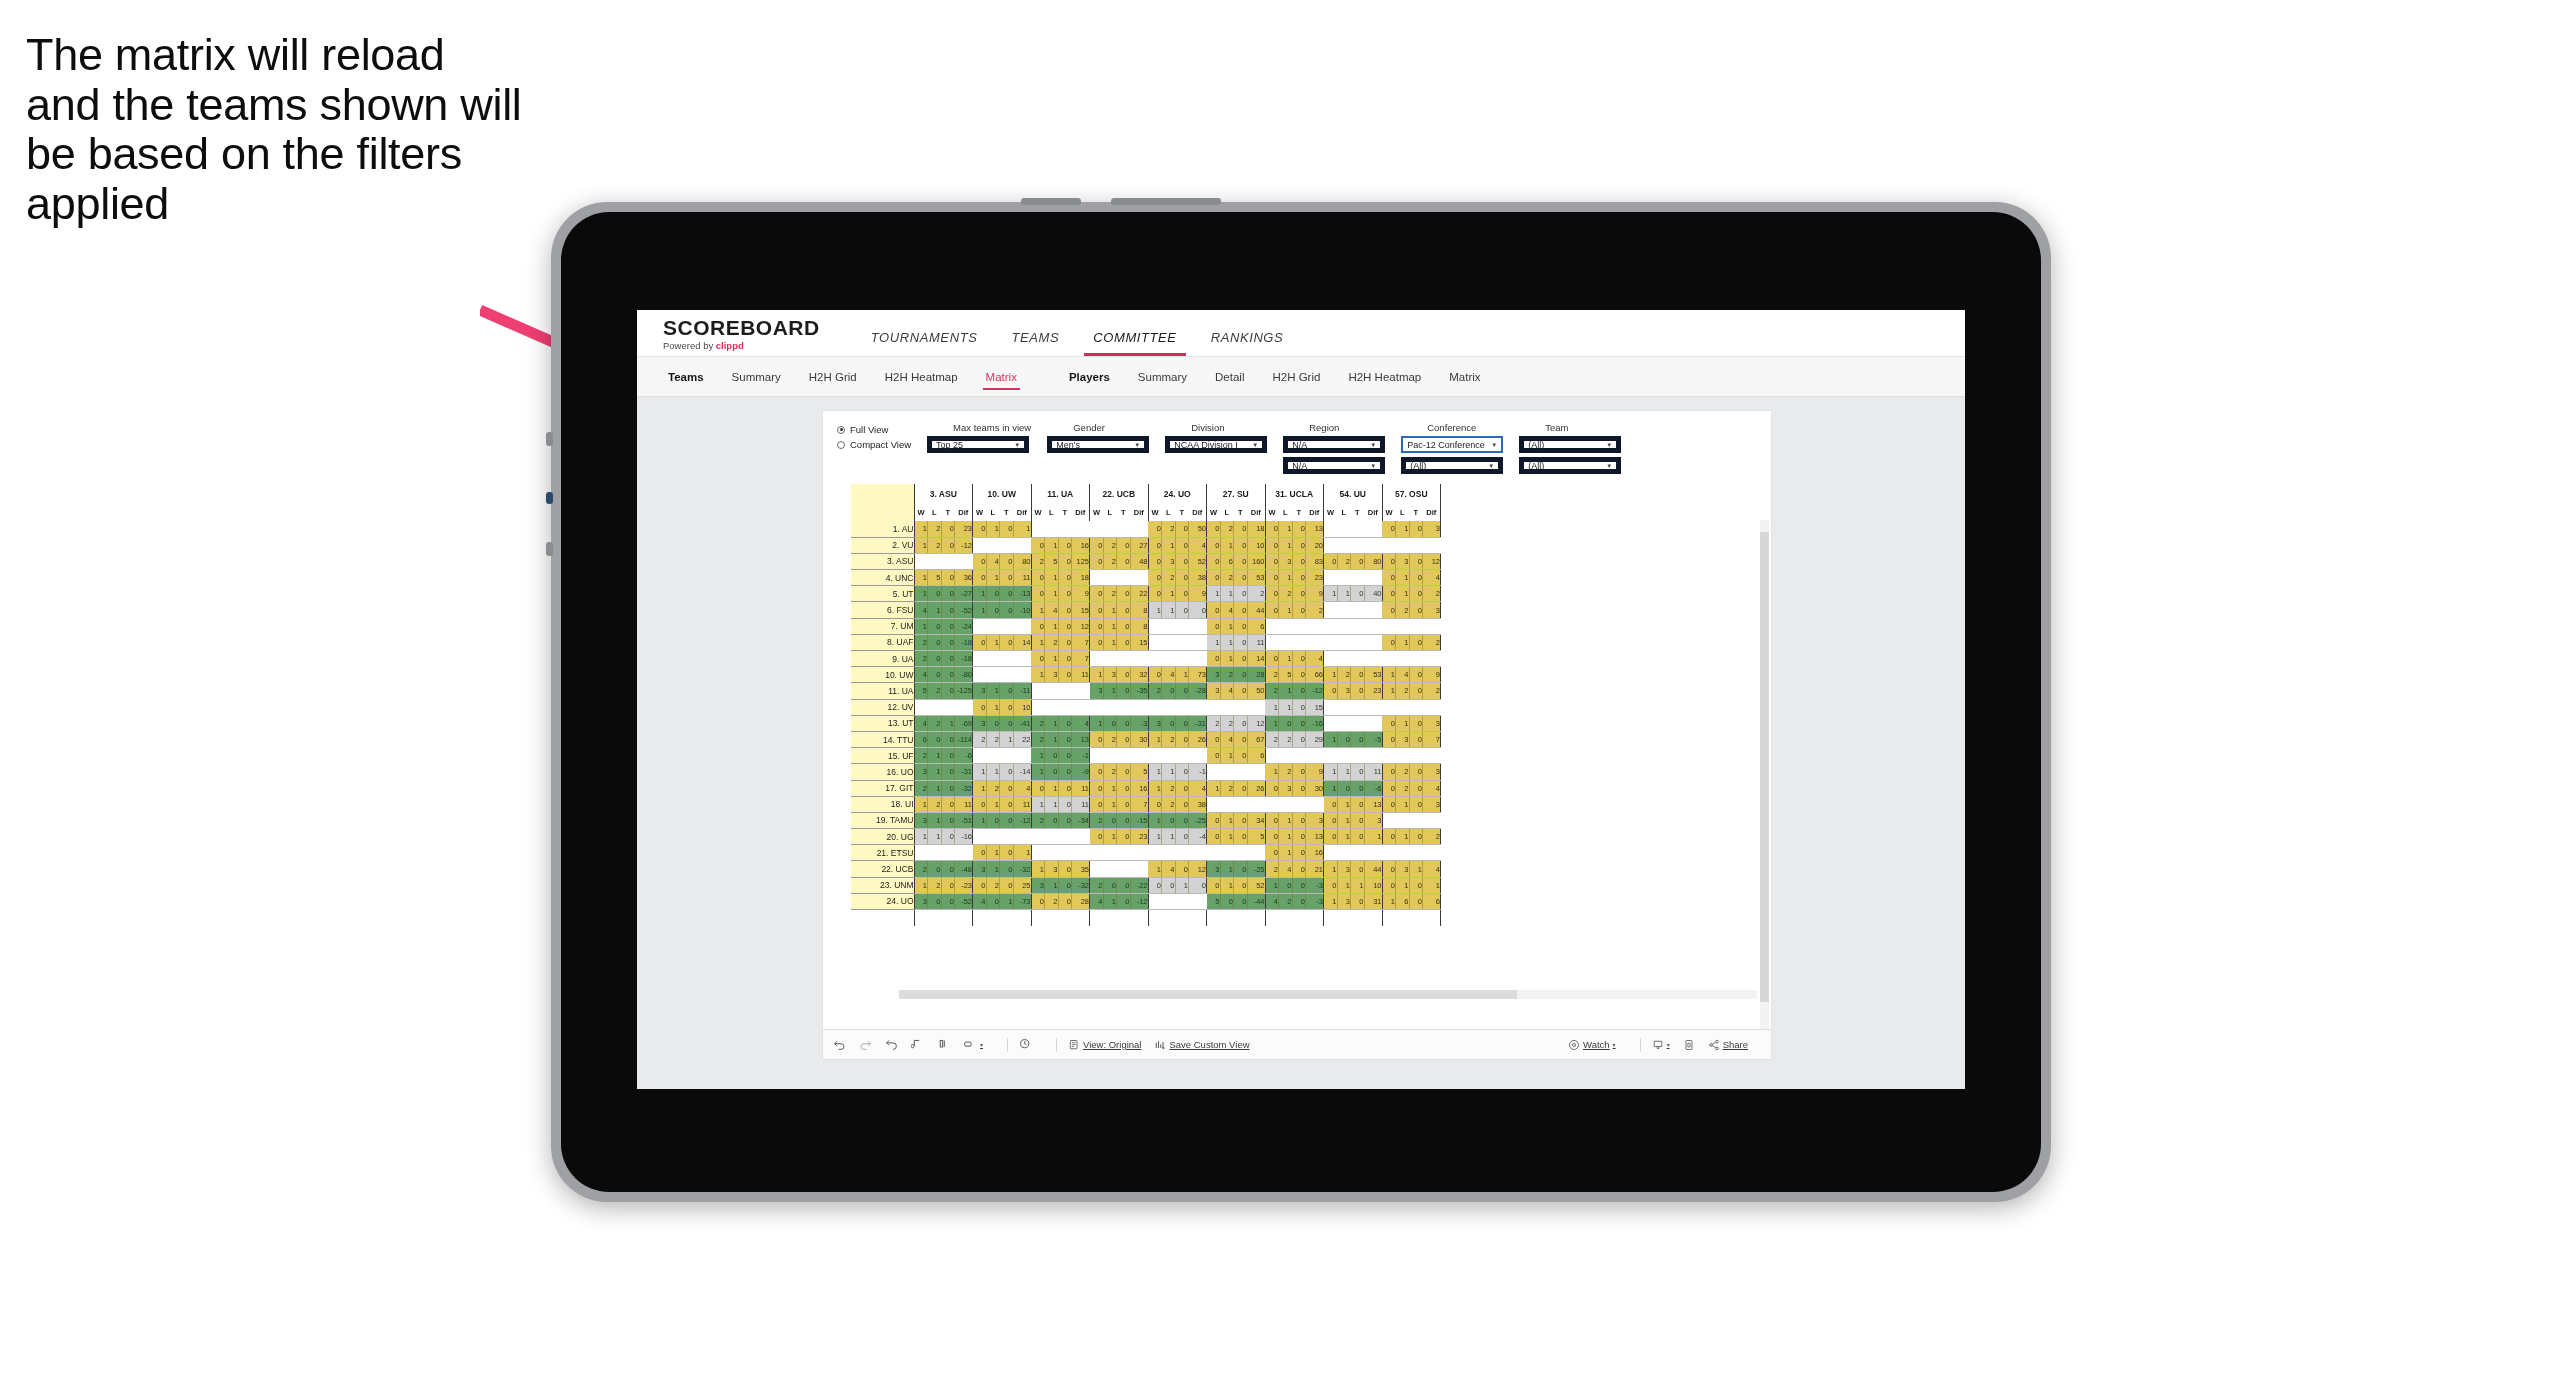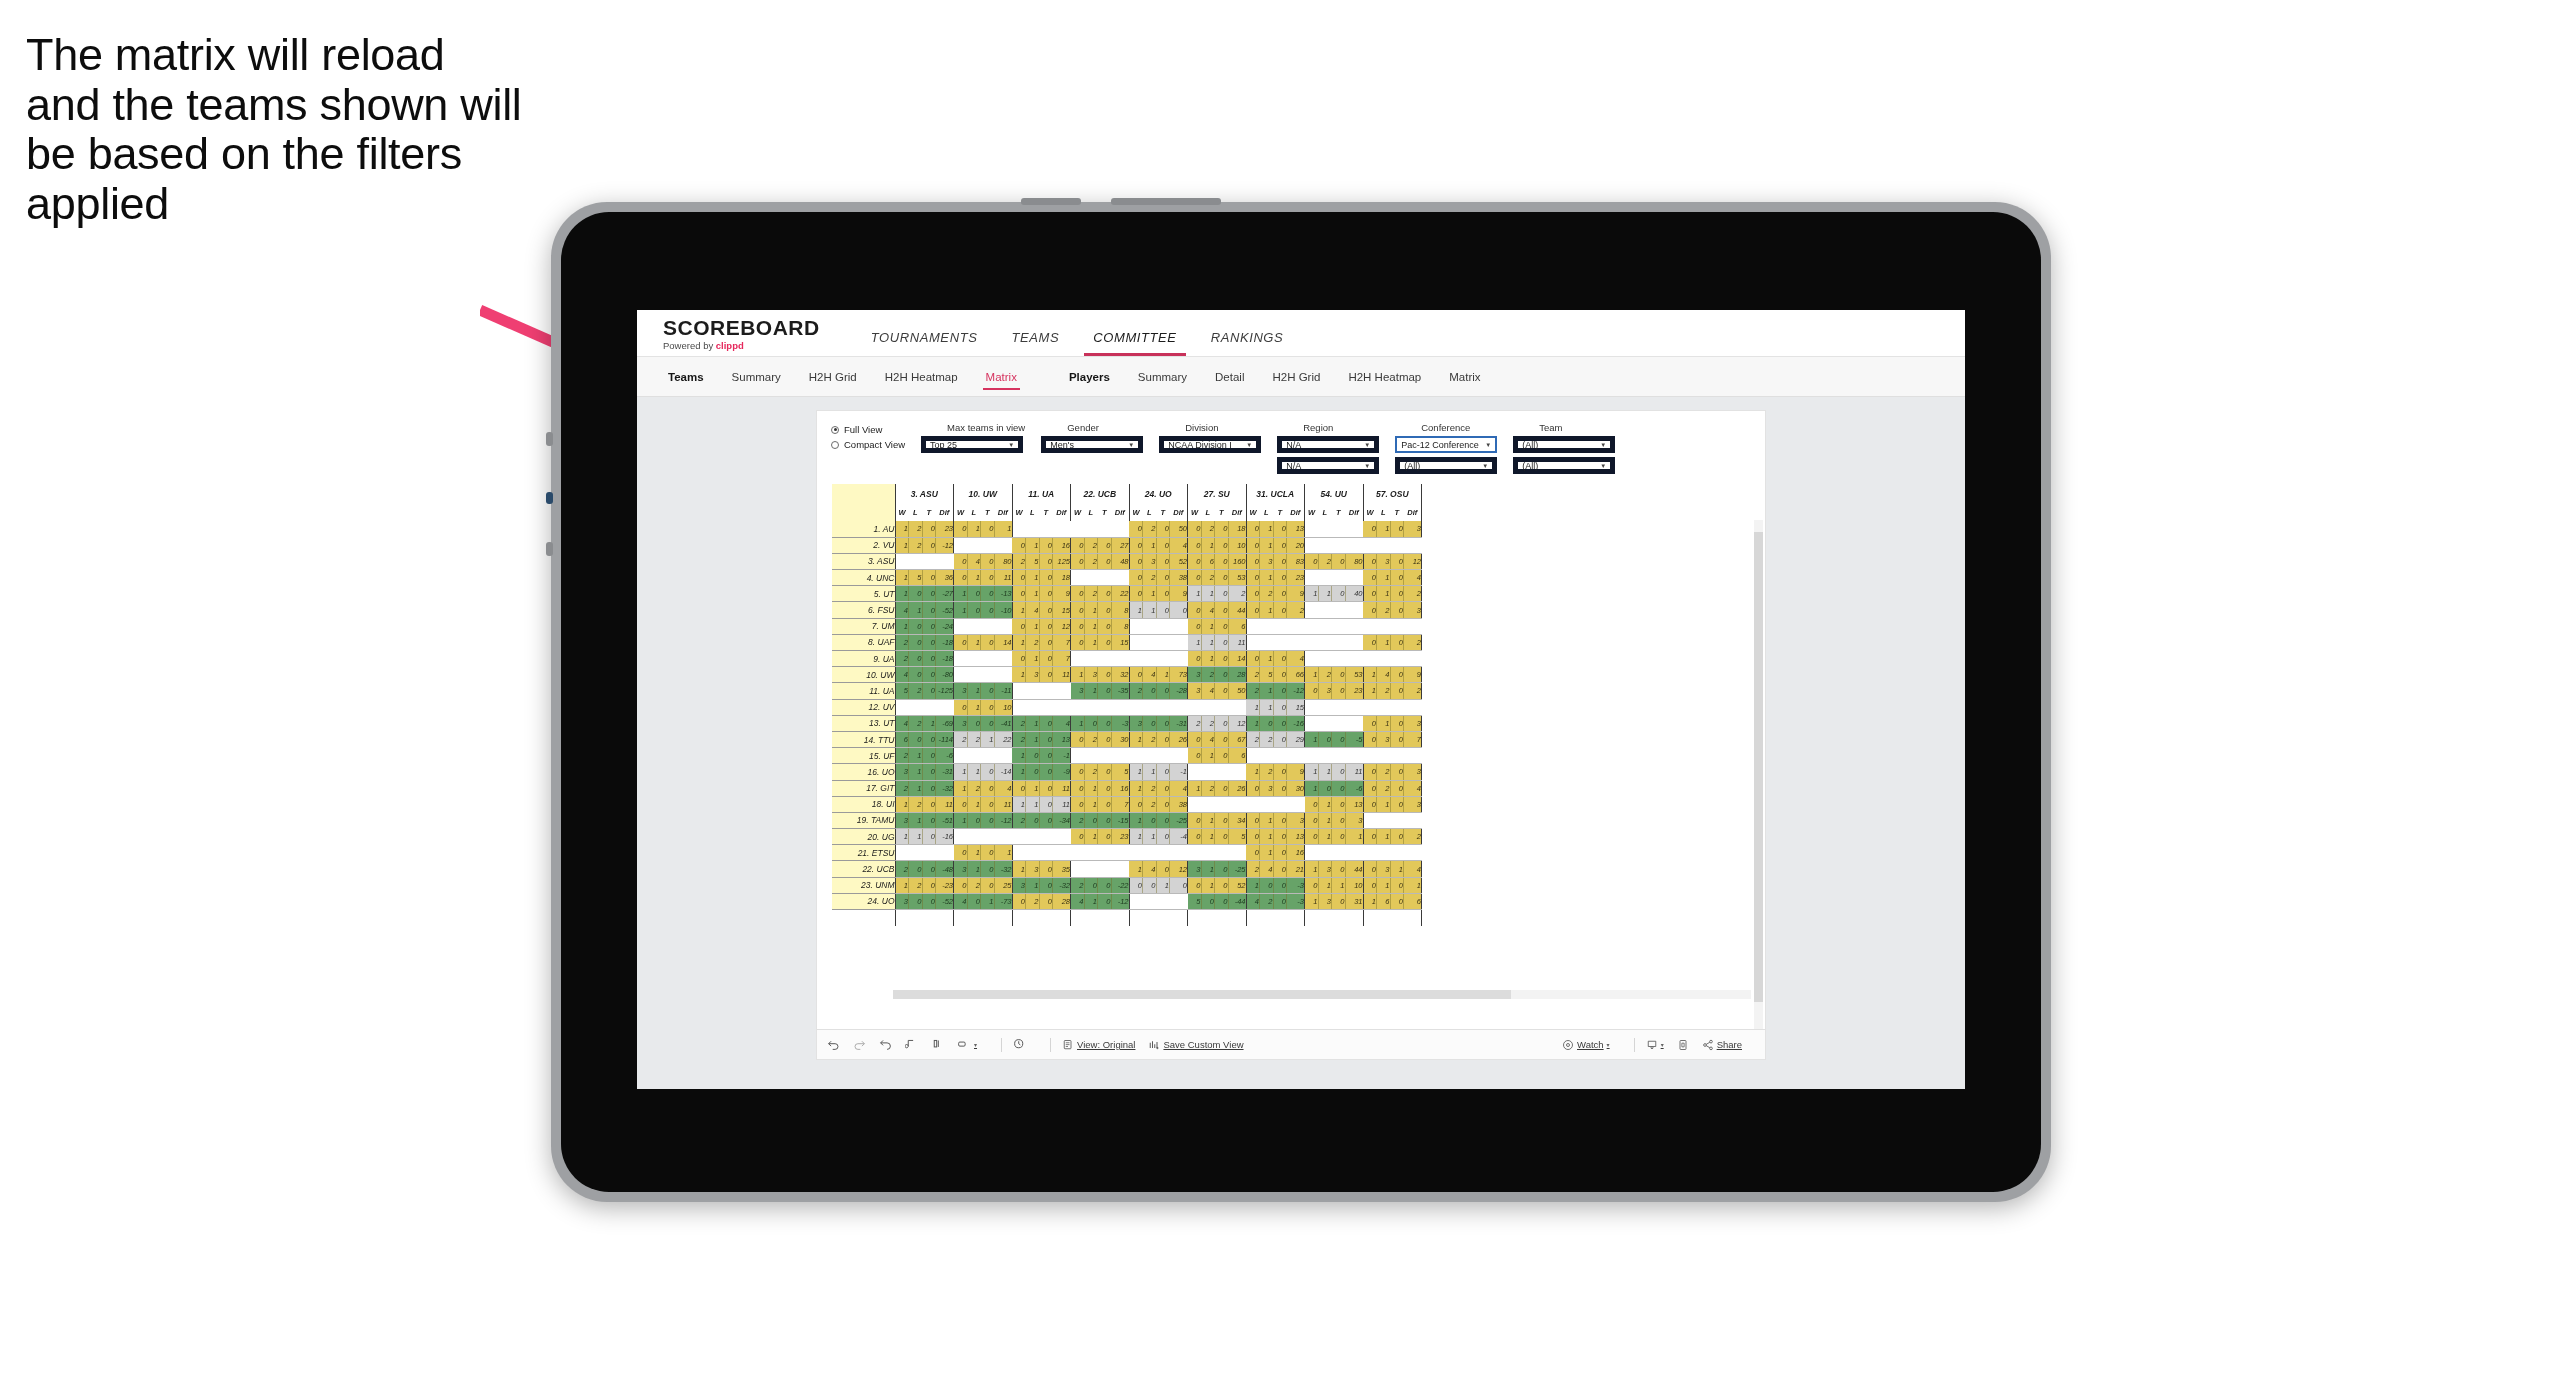--- a/index.html
+++ b/index.html
@@ -91,21 +91,21 @@
   .subnav-item.bold { font-weight:bold; color:#161616; }
   .subnav-item.active { color:#d6335f; }
   .subnav-item.active:after {
     content:""; position:absolute; left:0; right:0; bottom:4px;
     height:2px; background:#d6335f;
   }
   .subnav-gap { width:24px; }
 
   
   #panel {
-    position:absolute; left:179px; top:100px;
+    position:absolute; left:185px; top:100px;
     width:950px; height:650px;
     background:#ffffff;
     border:1px solid #e2e2e2;
     display:flex; flex-direction:column;
   }
 
   
   #filters { display:flex; padding:11px 0 6px 14px; gap:0; }
   .fcol { margin-right:16px; }
   .flabel { font-size:9.5px; color:#333; margin-bottom:3px; white-space:nowrap;margin-left:26px; }
@@ -124,21 +124,21 @@
   .rdot {
     width:8px; height:8px; border-radius:50%; border:1px solid #6b6b6b;
     margin-right:5px; background:#fff; position:relative;
   }
   .rdot.on:after {
     content:""; position:absolute; left:1.5px; top:1.5px;
     width:3px; height:3px; border-radius:50%; background:#333;
   }
 
   
-  #matrixwrap { flex:1; position:relative; overflow:hidden; padding-left:15px;font-style:italic; }
+  #matrixwrap { flex:1; position:relative; overflow:hidden; padding-left:28px; }
   table.mx { border-collapse:collapse; font-size:7.5px; color:#1a1a1a; table-layout:fixed; }
   table.mx td, table.mx th { padding:0; }
   .rowlabel {
     width:63px; text-align:right; padding-right:4px;
     font-size:8.5px; color:#1b1b1b; background:#fef9c3;
     border-bottom:1px solid #9a9a9a; height:16.2px;
   }
   .hdr-team {
     text-align:center; font-size:8.5px; color:#1b1b1b;
     height:20px; border-left:1.4px solid #3a3a3a; border-right:1.4px solid #3a3a3a;

